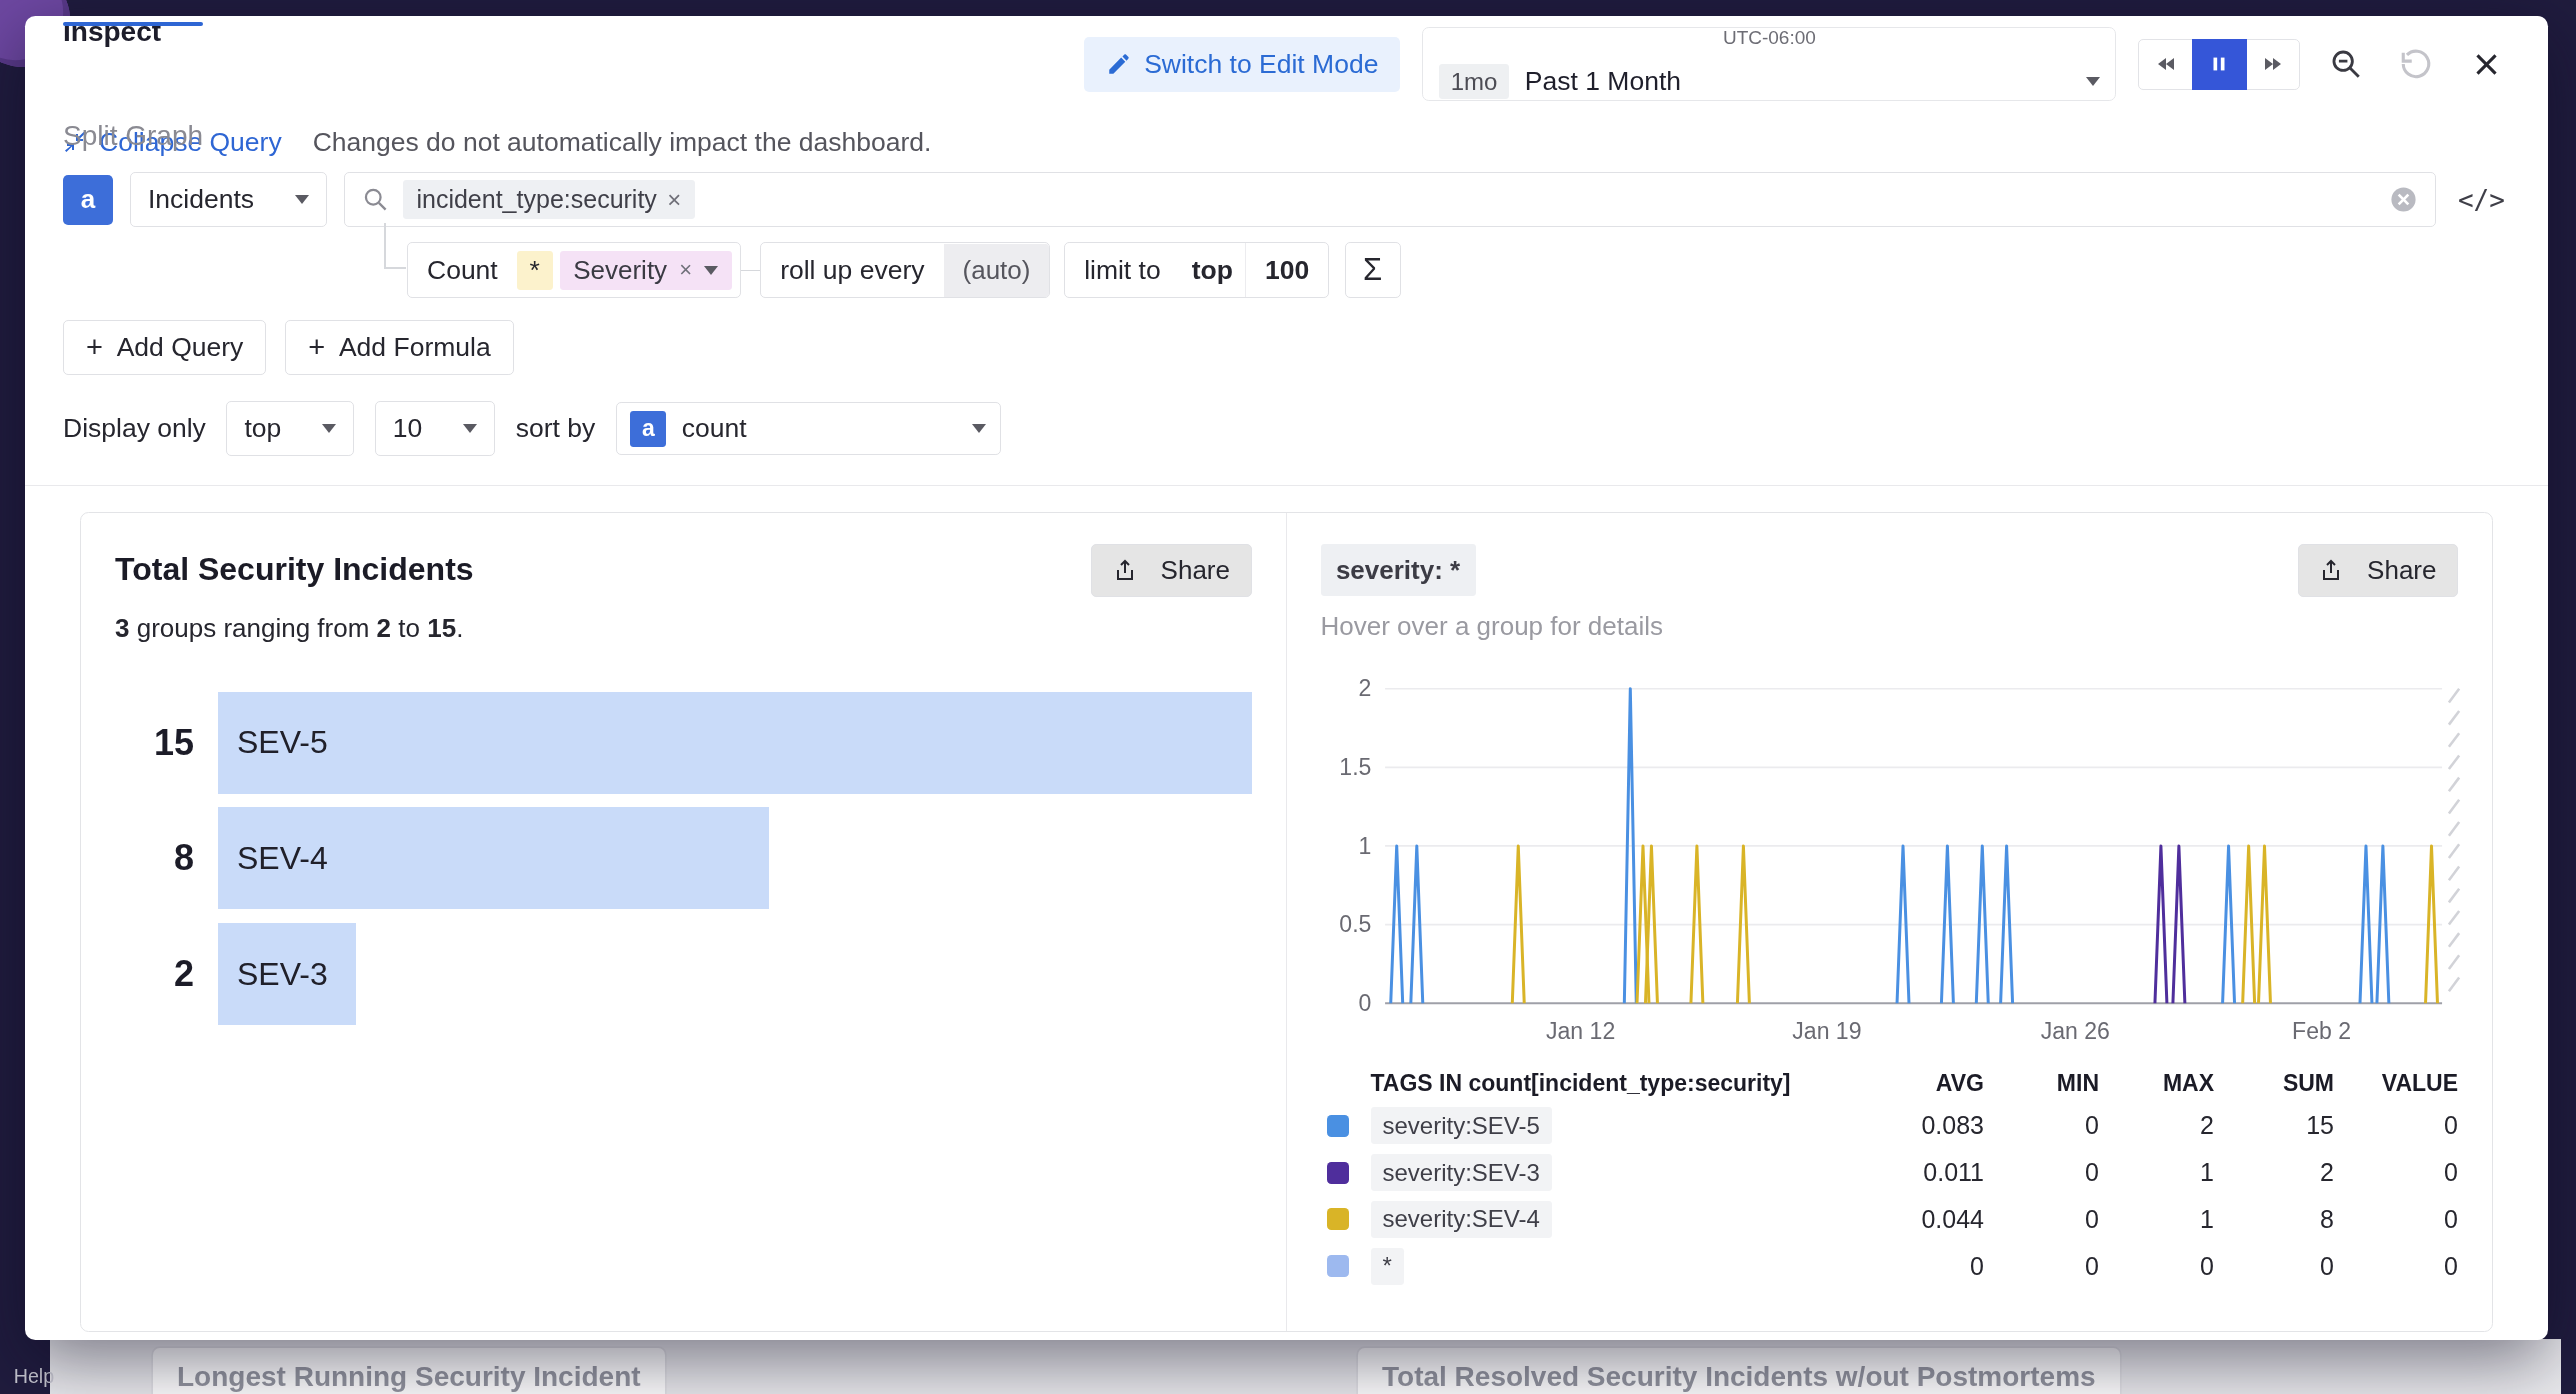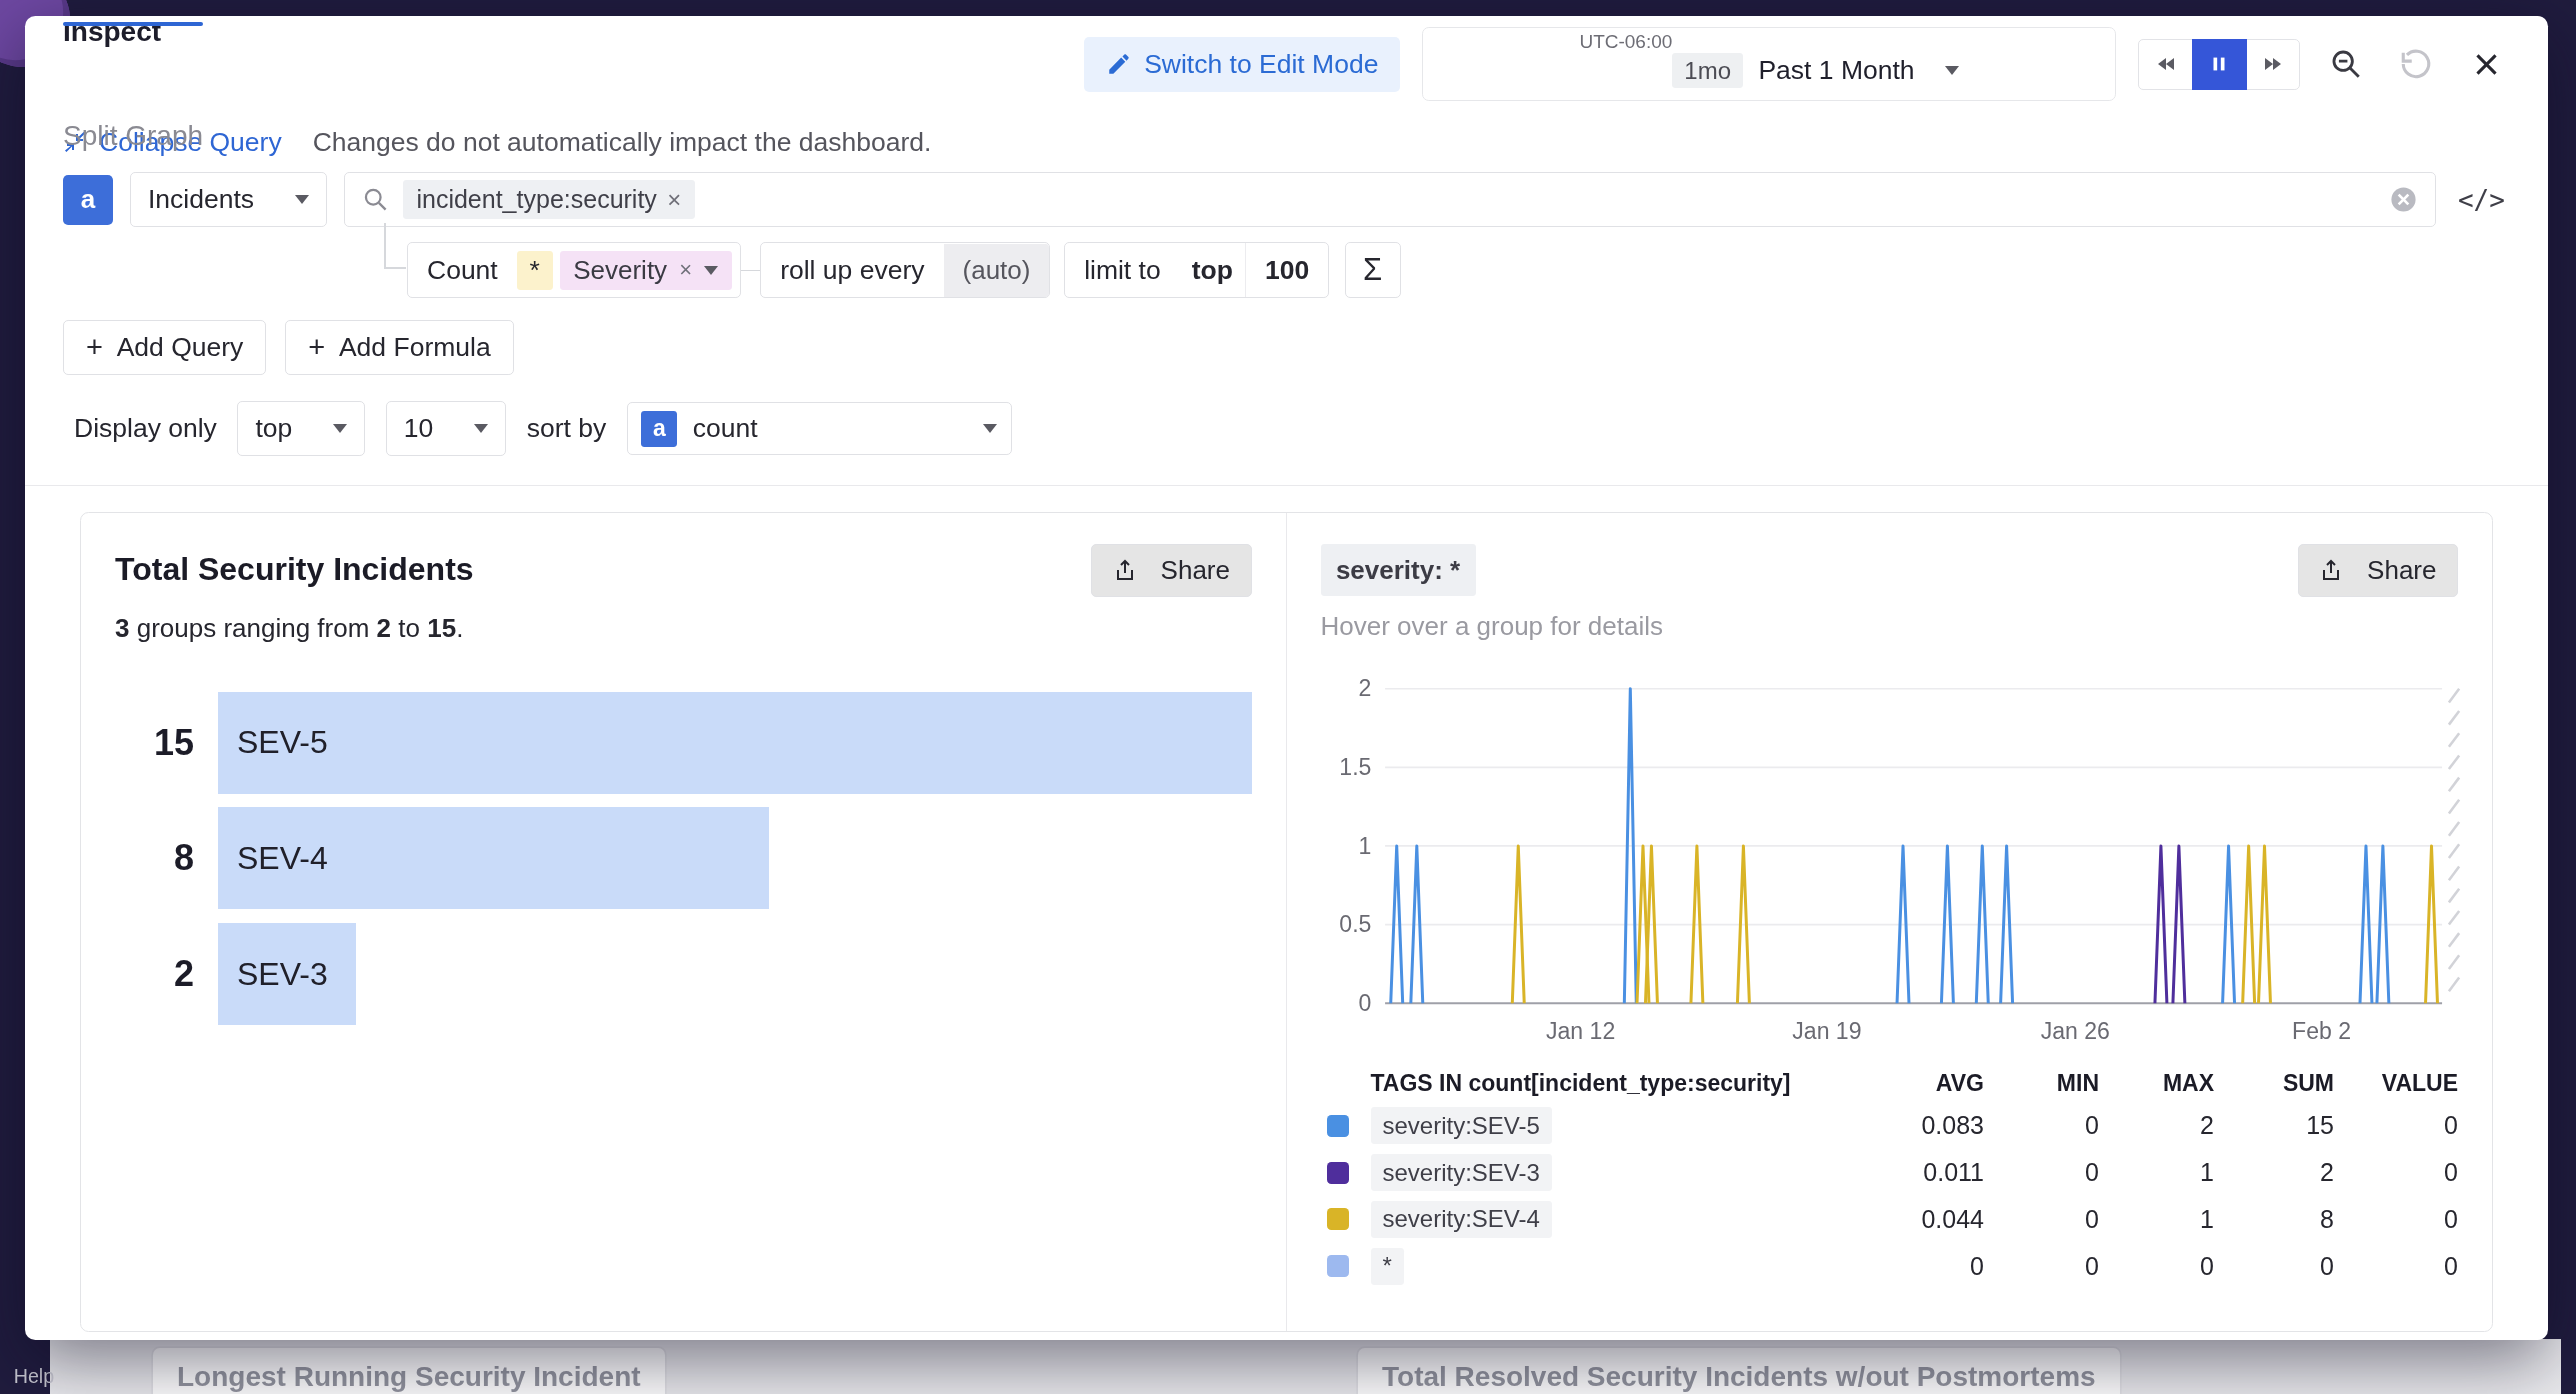--- a/index.html
+++ b/index.html
@@ -33,21 +33,21 @@
   .tabs { display:flex; gap:72px; height:100%;flex-direction:column; }
   .tab { position:relative; display:flex; align-items:center; font-size:28px; color:#8a8a92; cursor:pointer; }
   .tab.active { color:#1d1d2b; font-weight:600; }
   .tab.active::after { content:''; position:absolute; left:0; right:0; bottom:22px; height:4.3px;
     background:#2e66d4; border-radius:2.6px; }
   .hdr-right { margin-left:auto; display:flex; align-items:center; gap:22px; }
   .edit-btn { display:flex; align-items:center; gap:12px; background:#e9f1fd; color:#2b6bd4;
     border-radius:5.1px; height:55px; padding:0 22px; font-size:26.5px; font-weight:500; cursor:pointer; }
 
   .time-ctl { width:694px; height:74px; border:1.7px solid #e6e7ea; border-radius:6.8px;
-    display:flex; flex-direction:row; justify-content:center; padding:3.4px 15.4px 5.1px; cursor:pointer; }
+    display:flex; flex-direction:column; justify-content:center; padding:3.4px 15.4px 5.1px; cursor:pointer; }
   .tz { text-align:center; font-size:19px; color:#6d6d75; }
   .time-row { display:flex; align-items:center; gap:15.4px; margin-top:15px; }
   .badge-1mo { background:#eef0f2; border-radius:3.4px; padding:3.4px 12px; font-size:24px; color:#4c4c54; }
   .time-label { font-size:26.5px; color:#1f1f2b; }
 
   .playback { display:flex; }
   .pb-btn { width:55px; height:51px; border:1.7px solid #e2e3e7; background:#fff;
     display:flex; align-items:center; justify-content:center; cursor:pointer; }
   .pb-btn + .pb-btn { margin-left:-1.7px; }
   .pb-btn:first-child { border-radius:5.1px 0 0 5.1px; }
@@ -92,21 +92,21 @@
     align-items:center; justify-content:center; font-size:31px; color:#26262e; background:#fff; cursor:pointer; margin-left:15.4px; }
   .tree-v { position:absolute; left:359px; top:51px; width:1.7px; height:44px; background:#d6d8dc; }
   .tree-h { position:absolute; left:359px; top:95px; width:22px; height:1.7px; background:#d6d8dc; }
   .conn-h { width:19px; height:1.7px; background:#d6d8dc; }
 
   .row5 { margin-top:22px; padding:0 38px; display:flex; gap:19px; flex:0 0 auto; }
   .ghost-btn { border:1.7px solid #e0e1e5; border-radius:5.1px; height:55px; padding:0 22px; display:flex;
     align-items:center; gap:13.7px; font-size:26.5px; color:#26262e; background:#fff; cursor:pointer; }
   .plus { font-size:29px; color:#26262e; line-height:1; }
 
-  .row6 { margin-top:26px; padding:0 49px; display:flex; align-items:center; gap:20.5px; flex:0 0 auto; }
+  .row6 { margin-top:26px; padding:0 38px; display:flex; align-items:center; gap:20.5px; flex:0 0 auto; }
   .lbl { font-size:26.5px; color:#26262e; }
   .mini-badge { width:36px; height:36px; background:#3d6ed9; border-radius:3.4px; color:#fff;
     font-weight:700; font-size:23px; display:flex; align-items:center; justify-content:center; }
   .sort-ctl { width:385px; height:53px; border:1.7px solid #e0e1e5; border-radius:5.1px; display:flex;
     align-items:center; gap:15.4px; padding:0 13.7px; background:#fff; cursor:pointer; }
 
   
   .content { border-top:1.7px solid #e9e9ec; margin-top:29px; padding:26px 55px 10.3px; flex:1; }
   .card { border:1.7px solid #e3e4e7; border-radius:8.5px; height:820px; display:flex; background:#fff; overflow:hidden; }
   .panel { width:50%; padding:31px 34px; }

